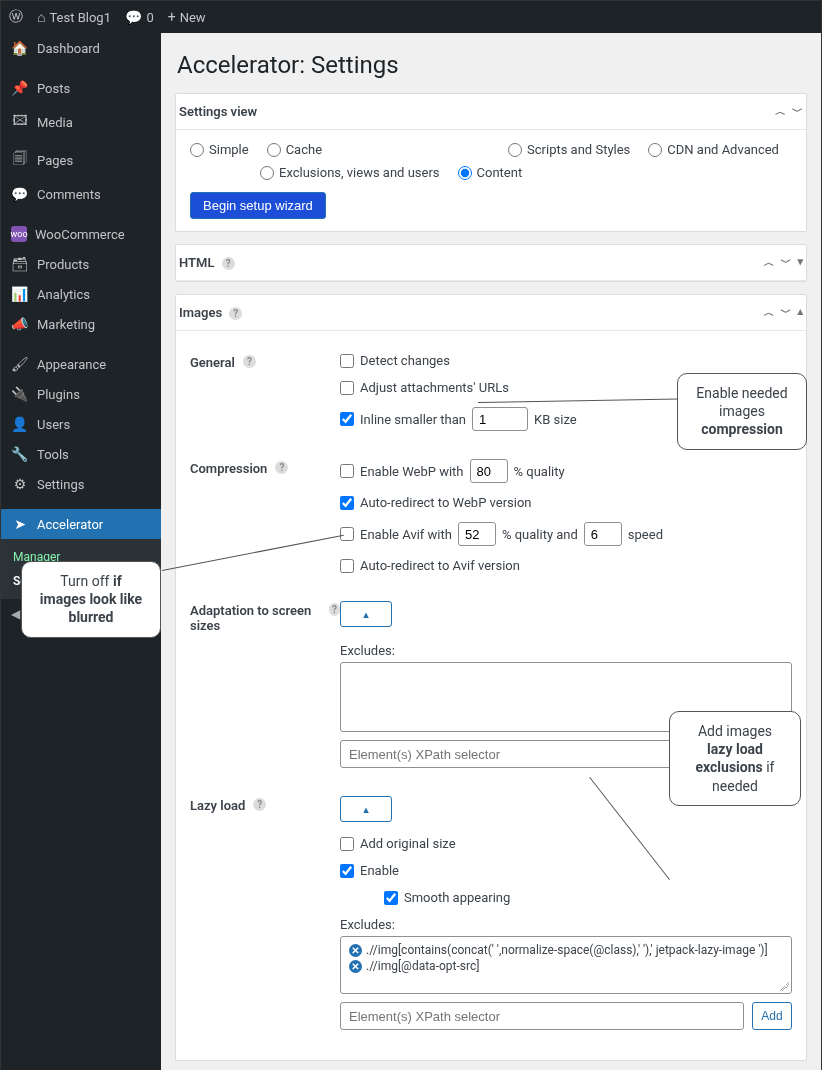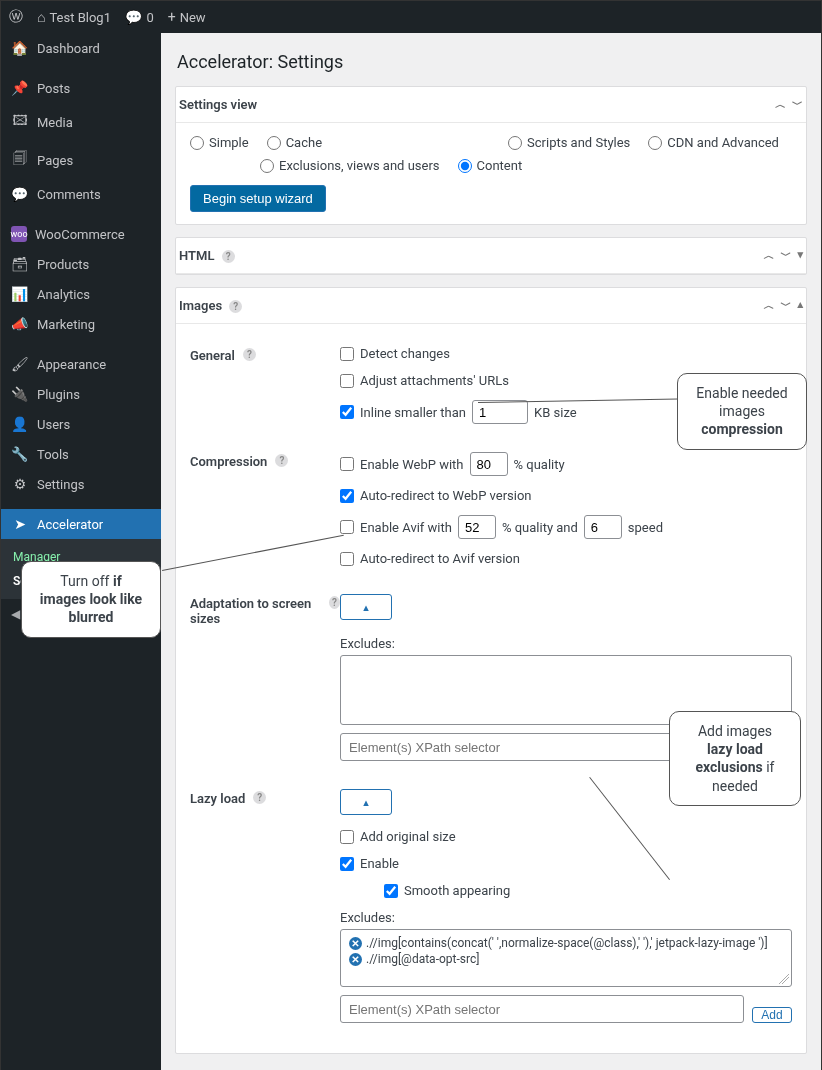--- a/index.html
+++ b/index.html
@@ -76,21 +76,21 @@
     display:flex; align-items:center; gap:8px;
     padding: 8px 10px;
     color: #a7aaad;
     font-size: 12px;
     cursor:pointer;
   }
   .main {
     flex: 1;
     padding: 12px 14px 20px 14px;
   }
-  h1.page-title { font-size: 18px; font-weight: 400; color: #1d2327; margin: 6px 0 14px 2px; }
+  h1.page-title { font-size: 24px; font-weight: 400; color: #1d2327; margin: 6px 0 14px 2px; }
   .panel {
     background: #fff;
     border: 1px solid #dcdcde;
     border-radius: 2px;
     margin-bottom: 12px;
   }
   .panel-head {
     display: flex;
     align-items: center;
     justify-content: space-between;
@@ -107,21 +107,21 @@
     font-size:10px; line-height:13px; text-align:center;
     margin-left:4px;
   }
   .panel-body { padding: 12px 14px; }
   .radio-row { display:flex; flex-wrap:wrap; column-gap:18px; row-gap:8px; font-size:13px; }
   .radio-row label { display:flex; align-items:center; gap:5px; cursor:pointer; }
   .radio-row .spacer { width: 150px; }
   input[type=radio], input[type=checkbox] { width:14px; height:14px; cursor:pointer; }
   .btn-primary {
     margin-top:12px;
-    background:#0369a1; color:#fff; border:1px solid #2271b1;
+    background:#1d4ed8; color:#fff; border:1px solid #2271b1;
     padding:5px 12px; border-radius:3px; font-size:13px; cursor:pointer;
   }
   .section-row { display:flex; padding: 10px 0 18px 0; border-bottom:0; }
   .section-label {
     width: 150px;
     font-weight: 600;
     font-size: 13px;
     display:flex; align-items:flex-start; gap:4px;
     padding-top:2px;
   }
@@ -149,21 +149,21 @@
     width: 100%;
     min-height: 70px;
     border: 1px solid #8c8f94;
     border-radius: 3px;
     resize: both;
     padding: 6px;
     font-size:12px;
     background:#fff;
     position:relative;
   }
-  .add-row { display:flex; gap:8px; margin-top:8px;align-items:flex-end; }
+  .add-row { display:flex; gap:8px; margin-top:8px; }
   .text-input {
     flex:1; height:28px; border:1px solid #8c8f94;
     border-radius:3px; padding: 0 8px; font-size:13px; background:#fff;
   }
   .add-btn {
     width: 40px;
     border:1px solid #2271b1; color:#2271b1;
     background:#fff; border-radius:3px; cursor:pointer; font-size:12px;
   }
   .excl-box {

